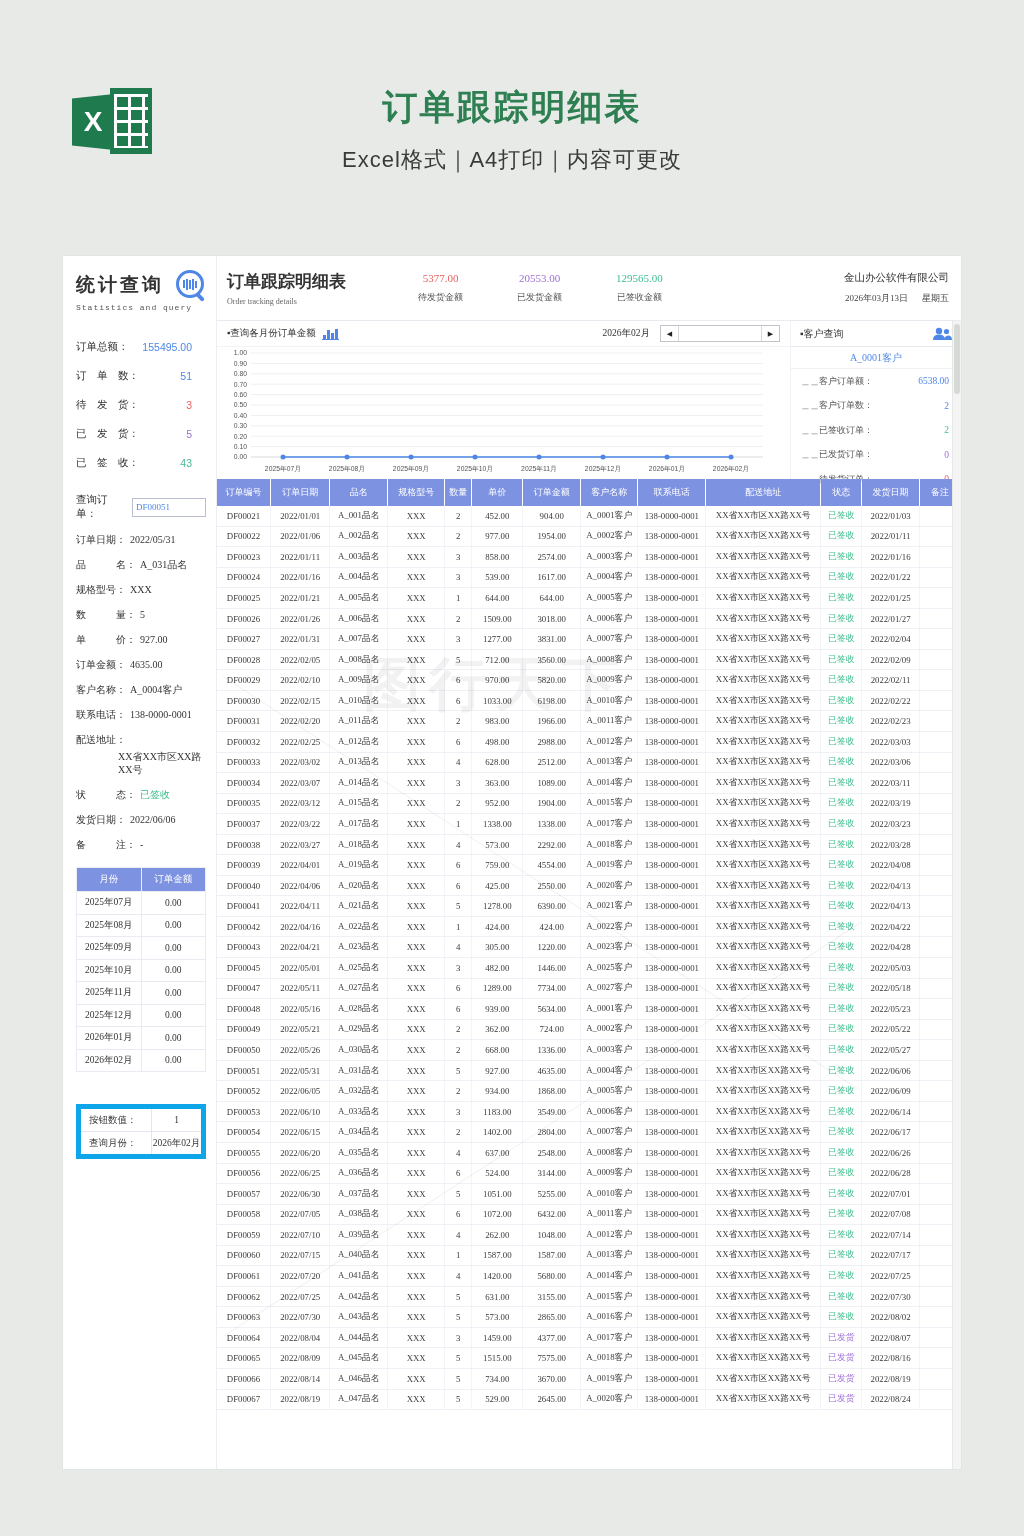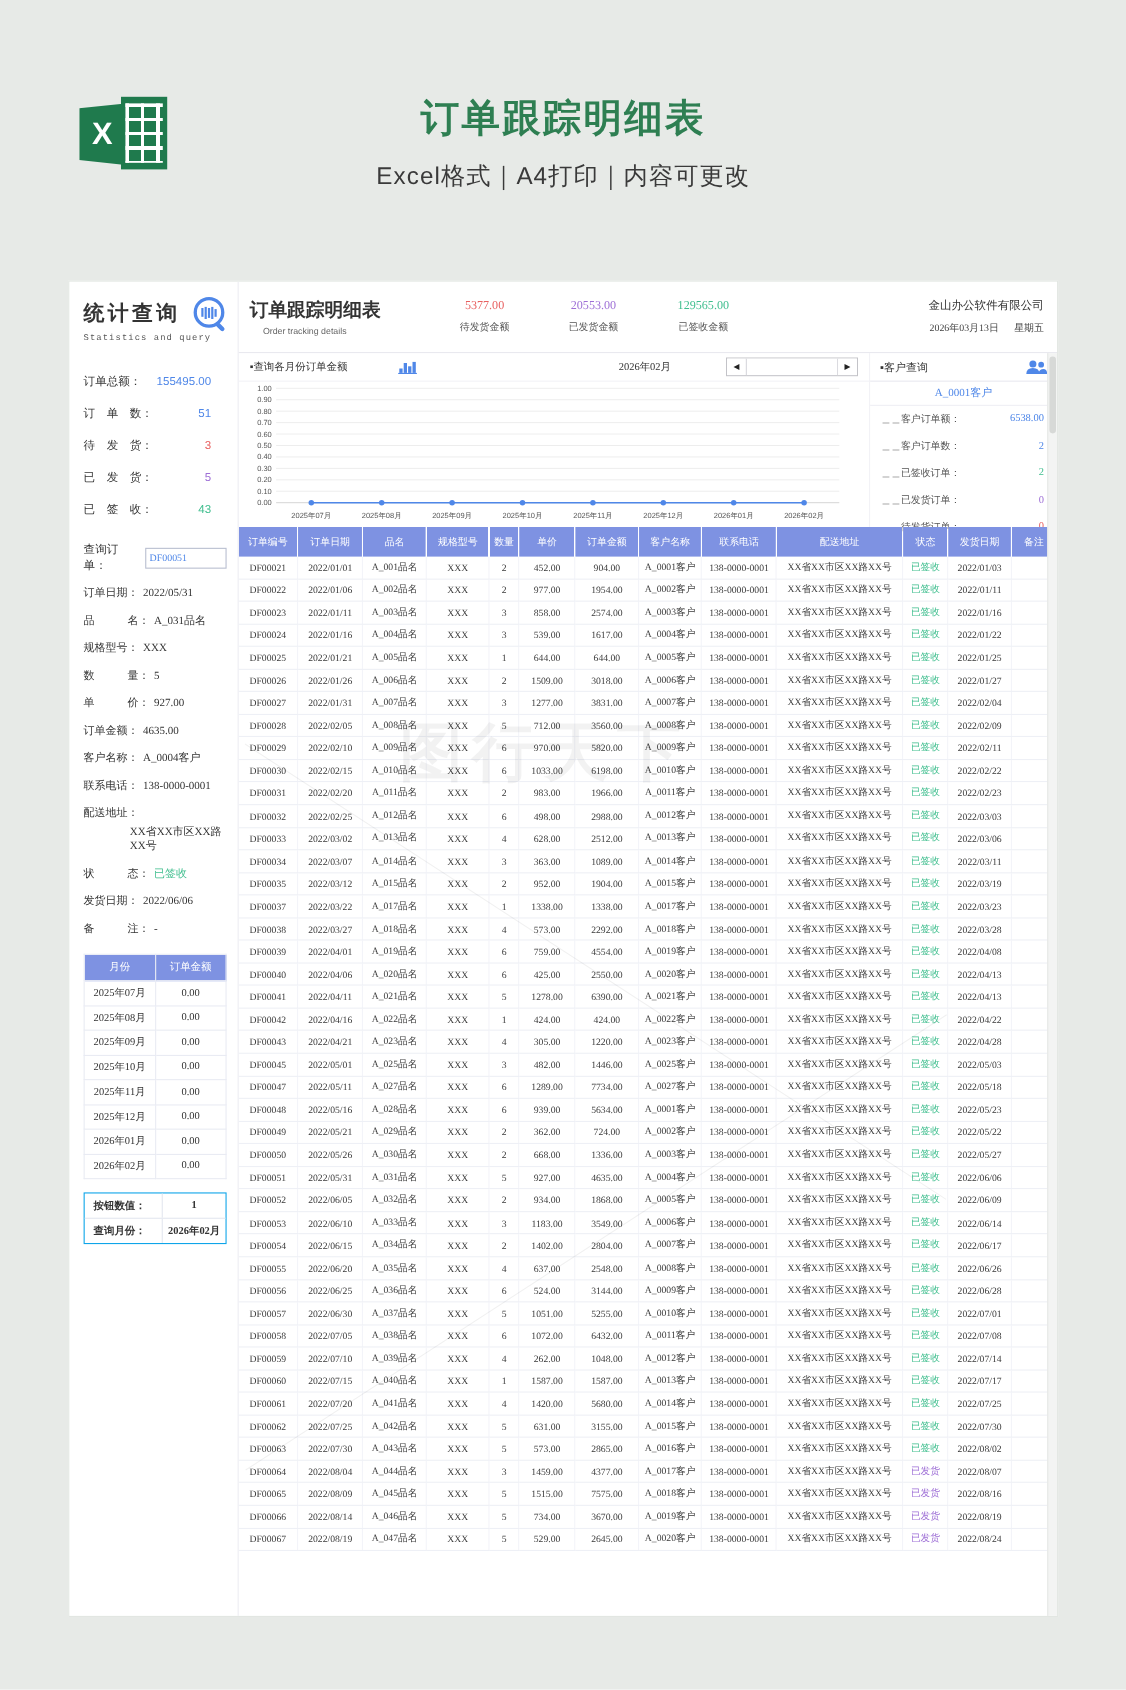--- a/index.html
+++ b/index.html
@@ -35,41 +35,41 @@
   .query-input{margin-left:4px;width:66px;height:15px;border:1px solid #b9bfd0;font-size:9px;color:#4f87e8;padding:1px 3px;font-family:"Liberation Serif",serif;}
   .details{margin-top:8px;}
   .det-row{display:flex;font-size:10px;color:#333;margin-top:12px;line-height:13px;}
   .det-row .lbl{flex:none;}
   .det-row .val{margin-left:4px;font-family:"Liberation Serif",serif;}
   .det-row.addr{flex-direction:column;}
   .det-row.addr .val{margin:4px 0 0 42px;}
   .month-table{width:100%;border-collapse:collapse;margin-top:16px;table-layout:fixed;border-radius:16px;}
   .month-table th{background:#7e92e2;color:#fff;font-weight:normal;font-size:9.5px;height:21px;border:1px solid #eceef6;}
   .month-table td{font-size:9.5px;color:#333;text-align:center;height:19.5px;border:1px solid #e9ebf3;font-family:"Liberation Serif",serif;}
-  .sb-footer{margin-top:12px;border:1px solid #0ea5e9;font-weight:bold;}
+  .sb-footer{margin-top:32px;border:5px solid #0ea5e9;}
   .sbf-row{display:flex;height:22px;align-items:center;font-size:9.5px;color:#333;border-bottom:1px solid #e3e6ef;}
   .sbf-row:last-child{border-bottom:none;}
   .sbf-row .lbl{padding-left:8px;width:62px;border-right:1px solid #e3e6ef;height:100%;display:flex;align-items:center;}
   .sbf-row .val{flex:1;text-align:center;font-family:"Liberation Serif",serif;}
   
   .main{flex:1;display:flex;flex-direction:column;position:relative;min-width:0;}
   .main-header{height:64px;display:flex;align-items:center;padding:0 12px 0 10px;border-bottom:1px solid #e9e9ef;flex:none;}
   .mh-titles .t{font-size:17px;font-weight:bold;color:#333;font-family:"Liberation Serif",serif;}
-  .mh-titles .s{font-size:8px;color:#666;margin-top:4px;font-family:Liberation Sans, sans-serif;margin-left:12px;}
+  .mh-titles .s{font-size:8px;color:#666;margin-top:4px;font-family:Liberation Serif, serif;}
   .summaries{display:flex;gap:54px;margin-left:72px;}
   .summary{text-align:center;}
   .summary .v{font-size:11px;font-family:"Liberation Serif",serif;}
   .summary .l{font-size:9px;color:#555;margin-top:7px;}
   .mh-company{margin-left:auto;text-align:right;}
   .mh-company .c{font-size:10.5px;color:#333;font-family:"Liberation Serif",serif;}
   .mh-company .d{font-size:9px;color:#444;margin-top:7px;font-family:"Liberation Serif",serif;}
   .mh-company .d span{margin-left:14px;}
   .upper{display:flex;height:158px;flex:none;}
   .chart-zone{flex:1;display:flex;flex-direction:column;min-width:0;}
-  .toolbar{height:25px;display:flex;align-items:center;padding:0 10px;border-bottom:1px solid #f3f3f7;font-size:9.5px;color:#333;flex:none;gap:40px;}
+  .toolbar{height:25px;display:flex;align-items:center;padding:0 10px;border-bottom:1px solid #f3f3f7;font-size:9.5px;color:#333;flex:none;}
   .bar-icon{display:inline-flex;align-items:flex-end;gap:1px;height:11px;margin-left:6px;border-bottom:1px solid #4f87e8;padding:0 1px;}
   .bar-icon i{display:block;width:3px;background:#4f87e8;}
   .toolbar .month{margin-left:auto;font-family:"Liberation Serif",serif;}
   .spinner{display:flex;margin-left:10px;width:118px;height:15px;border:1px solid #c3c3c8;}
   .spinner .arr{width:17px;text-align:center;font-size:7px;line-height:15px;color:#222;background:#fff;cursor:pointer;}
   .spinner .track{flex:1;border-left:1px solid #d8d8dd;border-right:1px solid #d8d8dd;background:#fff;}
   .chart-wrap{flex:1;position:relative;}
   .chart-wrap svg{position:absolute;left:0;top:0;}
   
   .customer-panel{width:170px;flex:none;border-left:1px solid #f2f2f6;font-size:9px;}

